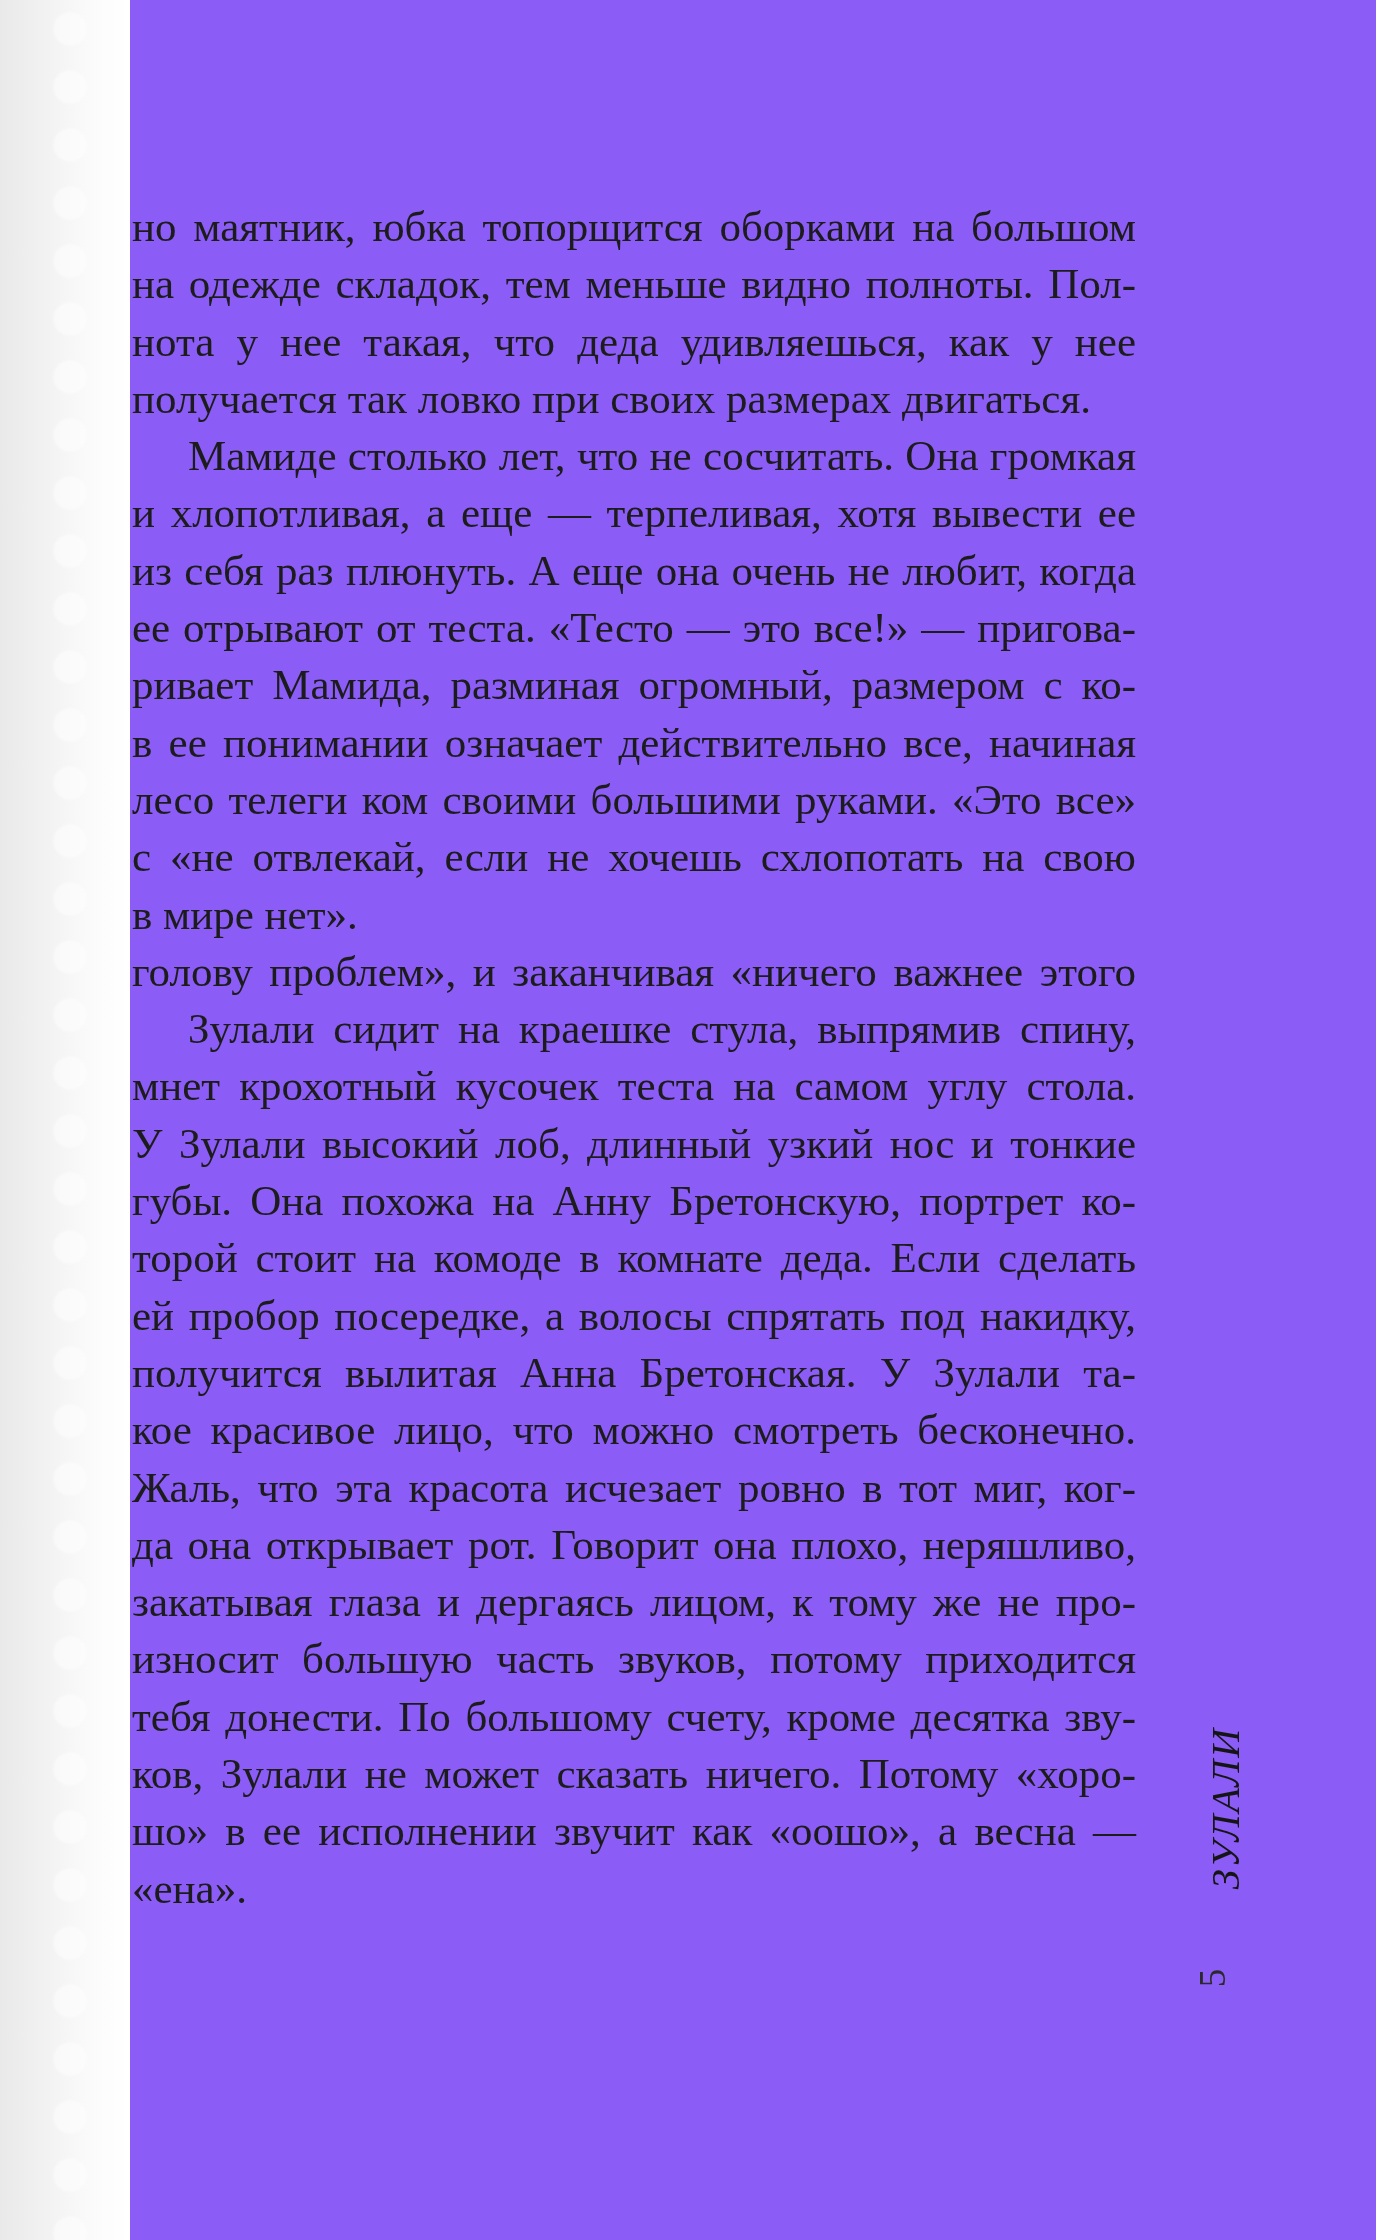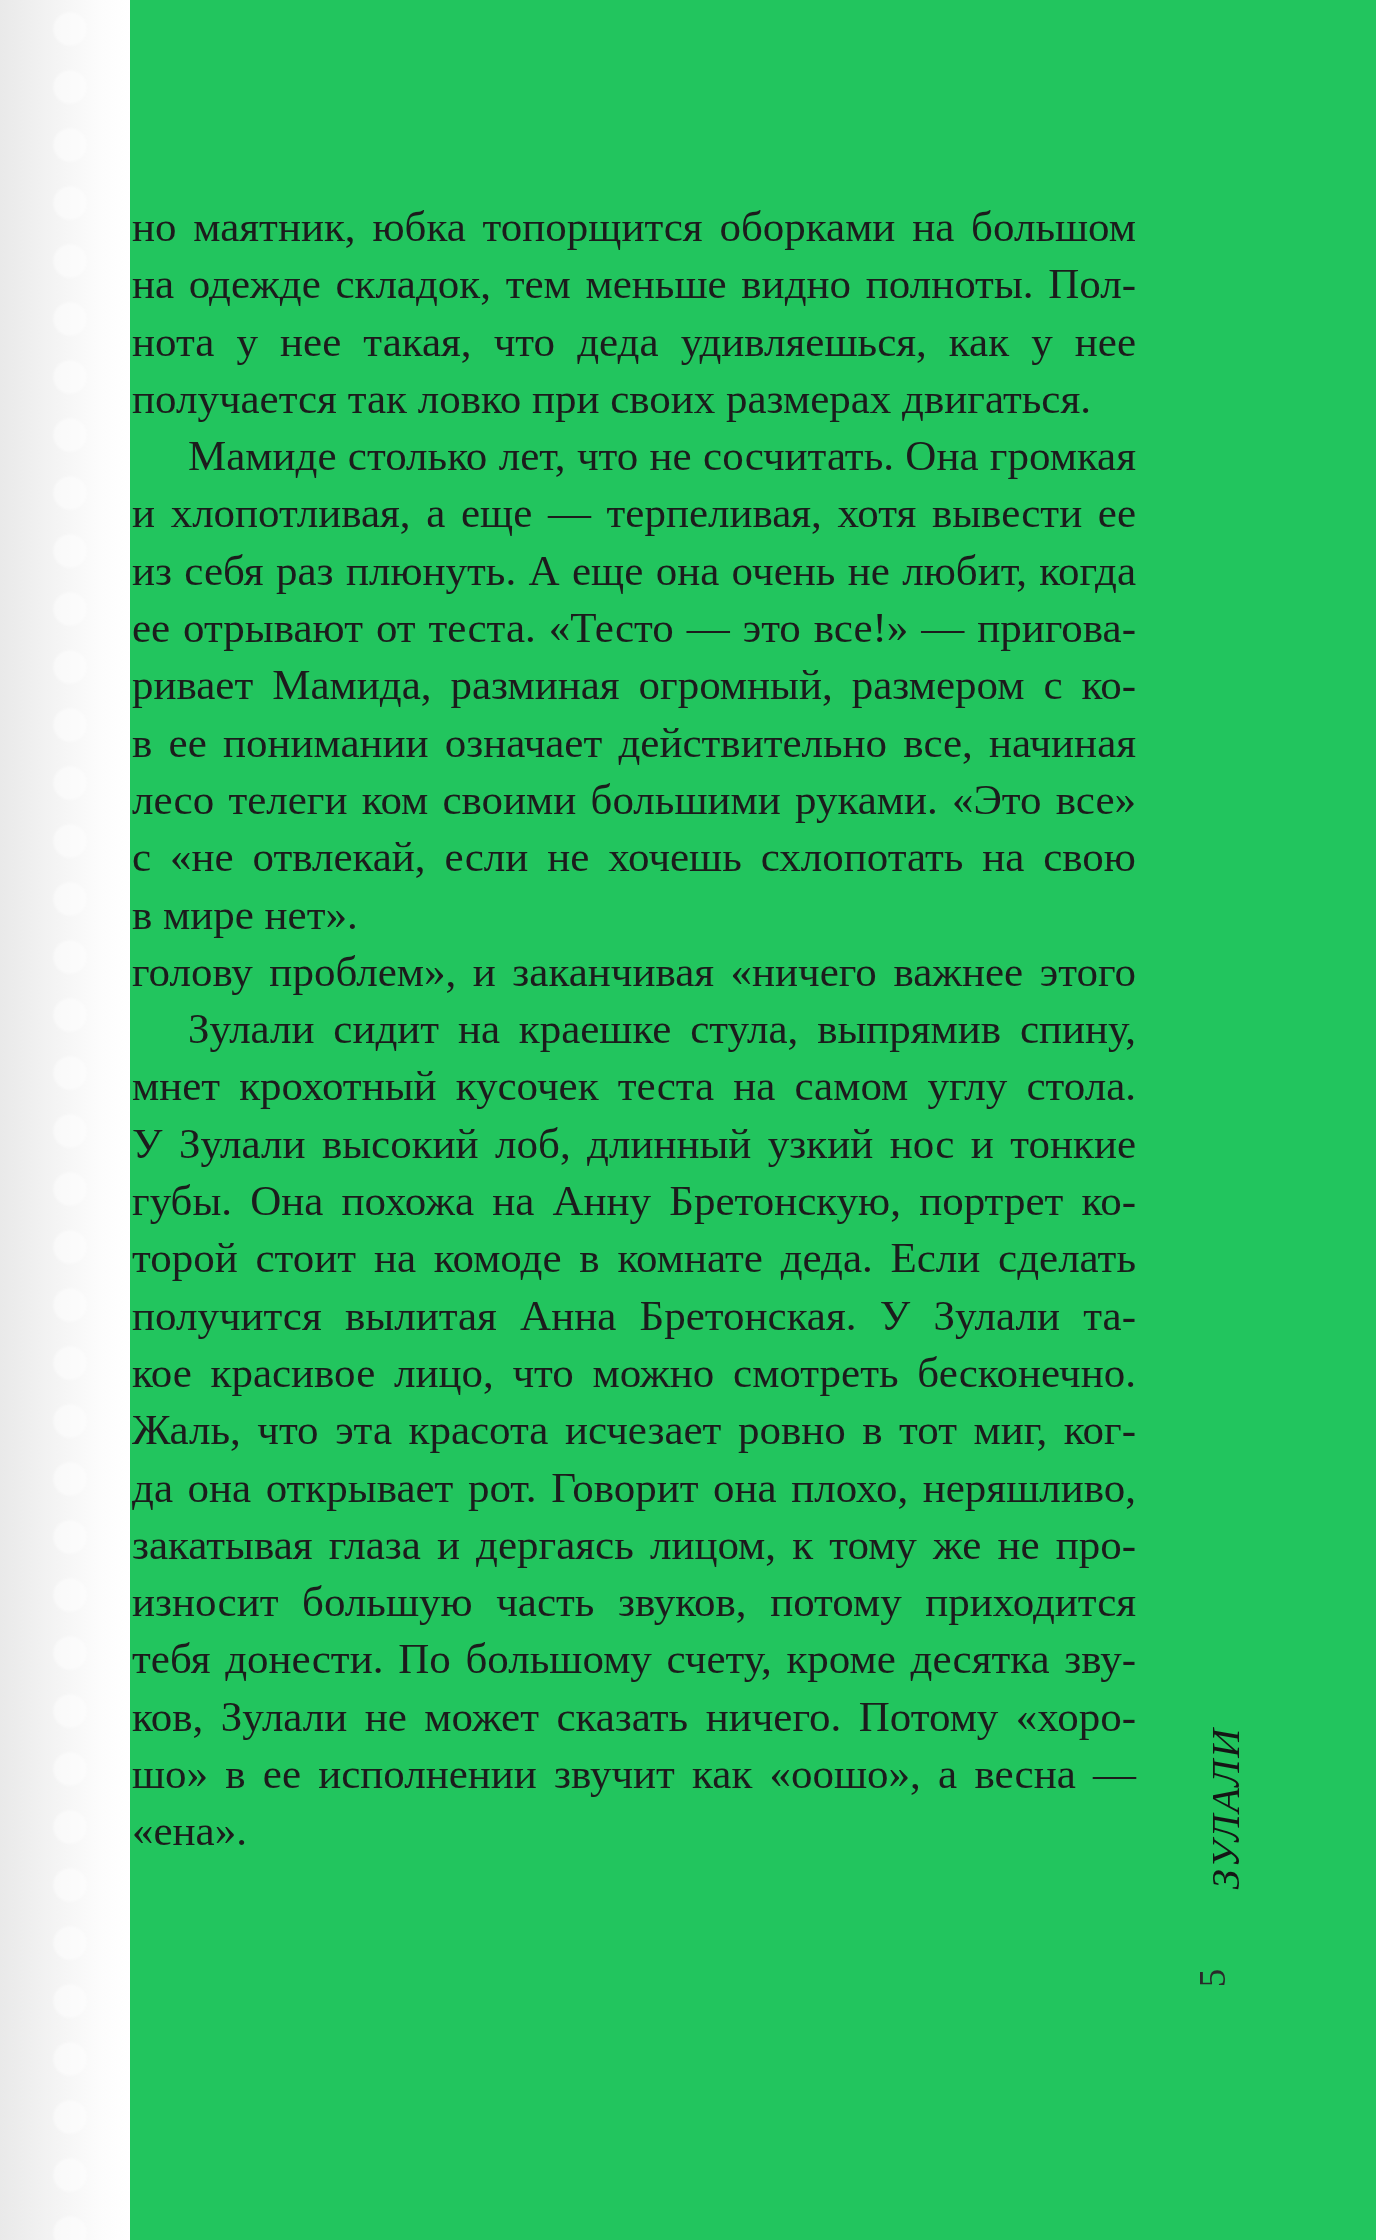--- a/index.html
+++ b/index.html
@@ -1,19 +1,19 @@
 <!DOCTYPE html>
 <html><head>
 <meta charset="utf-8">
 <style>
   html,body{margin:0;padding:0;background:#ffffff;}
   .page{
     position:relative;
     width:1376px;height:2240px;
-    background:#22c55e;
+    background:#8b5cf6;
     overflow:hidden;
     font-family:"Liberation Serif","DejaVu Serif",serif;
     color:#1c1c1c;
   }
   
   .spine-shadow{
     position:absolute;left:0;top:0;bottom:0;width:130px;
     background:linear-gradient(90deg,#e9e9e9 0%,#f3f3f3 40%,#fcfcfc 75%,#ffffff 100%);
   }
   .spine-texture{
@@ -76,20 +76,21 @@
     <div class="line">в ее понимании означает действительно все, начиная</div>
     <div class="line">лесо телеги ком своими большими руками. «Это все»</div>
     <div class="line">с «не отвлекай, если не хочешь схлопотать на свою</div>
     <div class="line pend">в мире нет».</div>
     <div class="line">голову проблем», и заканчивая «ничего важнее этого</div>
     <div class="line pstart">Зулали сидит на краешке стула, выпрямив спину,</div>
     <div class="line">мнет крохотный кусочек теста на самом углу стола.</div>
     <div class="line">У Зулали высокий лоб, длинный узкий нос и тонкие</div>
     <div class="line">губы. Она похожа на Анну Бретонскую, портрет ко-</div>
     <div class="line">торой стоит на комоде в комнате деда. Если сделать</div>
+    <div class="line">ей пробор посередке, а волосы спрятать под накидку,</div>
     <div class="line">получится вылитая Анна Бретонская. У Зулали та-</div>
     <div class="line">кое красивое лицо, что можно смотреть бесконечно.</div>
     <div class="line">Жаль, что эта красота исчезает ровно в тот миг, ког-</div>
     <div class="line">да она открывает рот. Говорит она плохо, неряшливо,</div>
     <div class="line">закатывая глаза и дергаясь лицом, к тому же не про-</div>
     <div class="line">износит большую часть звуков, потому приходится</div>
     <div class="line">тебя донести. По большому счету, кроме десятка зву-</div>
     <div class="line">ков, Зулали не может сказать ничего. Потому «хоро-</div>
     <div class="line">шо» в ее исполнении звучит как «оошо», а весна —</div>
     <div class="line pend">«ена».</div>

